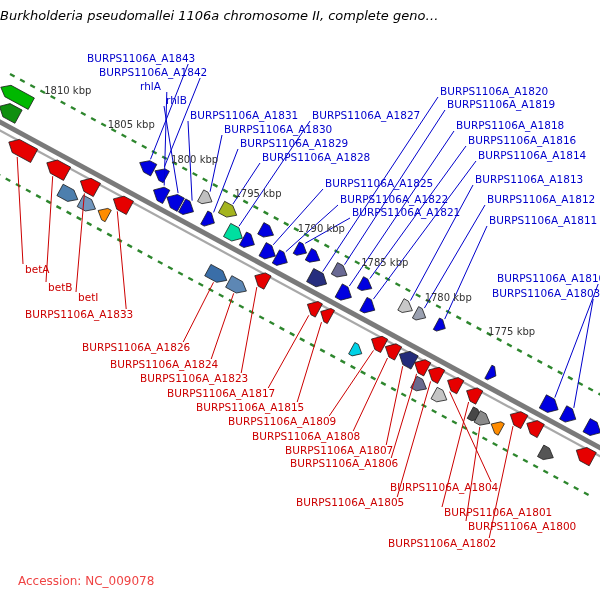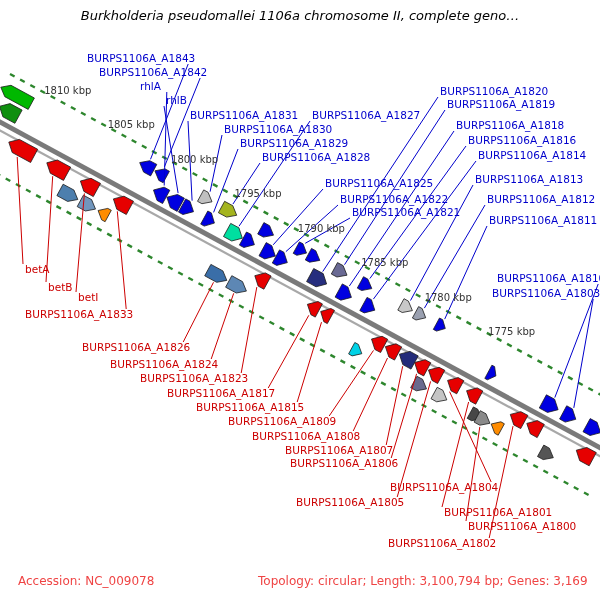--- a/index.html
+++ b/index.html
@@ -1,18 +1,18 @@
 <!DOCTYPE html>
 <html><head>
 <meta charset="utf-8">
 <style>
   html,body{margin:0;padding:0;}
   body{width:600px;height:600px;position:relative;background:#ffffff;overflow:hidden;
        font-family:"DejaVu Sans",sans-serif;}
-  .title{position:absolute;top:8px;left:0;width:600px;text-align:center;
+  .title{position:absolute;top:8px;left:0;width:600px;text-align:left;
          font-style:italic;font-size:13px;color:#000;}
   #map{position:absolute;top:0;left:0;}
   .gene-label{font:10.5px "DejaVu Sans",sans-serif;}
   .scale-label{font:10px "DejaVu Sans",sans-serif;}
   .footer{position:absolute;top:572px;left:0;width:600px;height:24px;font-size:12px;color:#ef4444;}
   .footer .acc{position:absolute;left:18px;top:2px;}
   .footer .topo{position:absolute;left:258px;top:2px;}
 </style>
 </head>
 <body>
@@ -301,14 +301,13 @@
       <text x="258.0" y="197.2" text-anchor="middle" fill="#333333" class="scale-label">1795 kbp</text>
       <text x="321.4" y="231.6" text-anchor="middle" fill="#333333" class="scale-label">1790 kbp</text>
       <text x="384.8" y="266.1" text-anchor="middle" fill="#333333" class="scale-label">1785 kbp</text>
       <text x="448.2" y="300.5" text-anchor="middle" fill="#333333" class="scale-label">1780 kbp</text>
       <text x="511.6" y="334.9" text-anchor="middle" fill="#333333" class="scale-label">1775 kbp</text>
     </g>
 </svg>
 
 <div class="footer">
   <span class="acc">Accession: NC_009078</span>
-  <span class="topo">Topology: circular; Length: 3,100,794 bp; Genes: 3,169</span>
 </div>
 
 </body></html>

